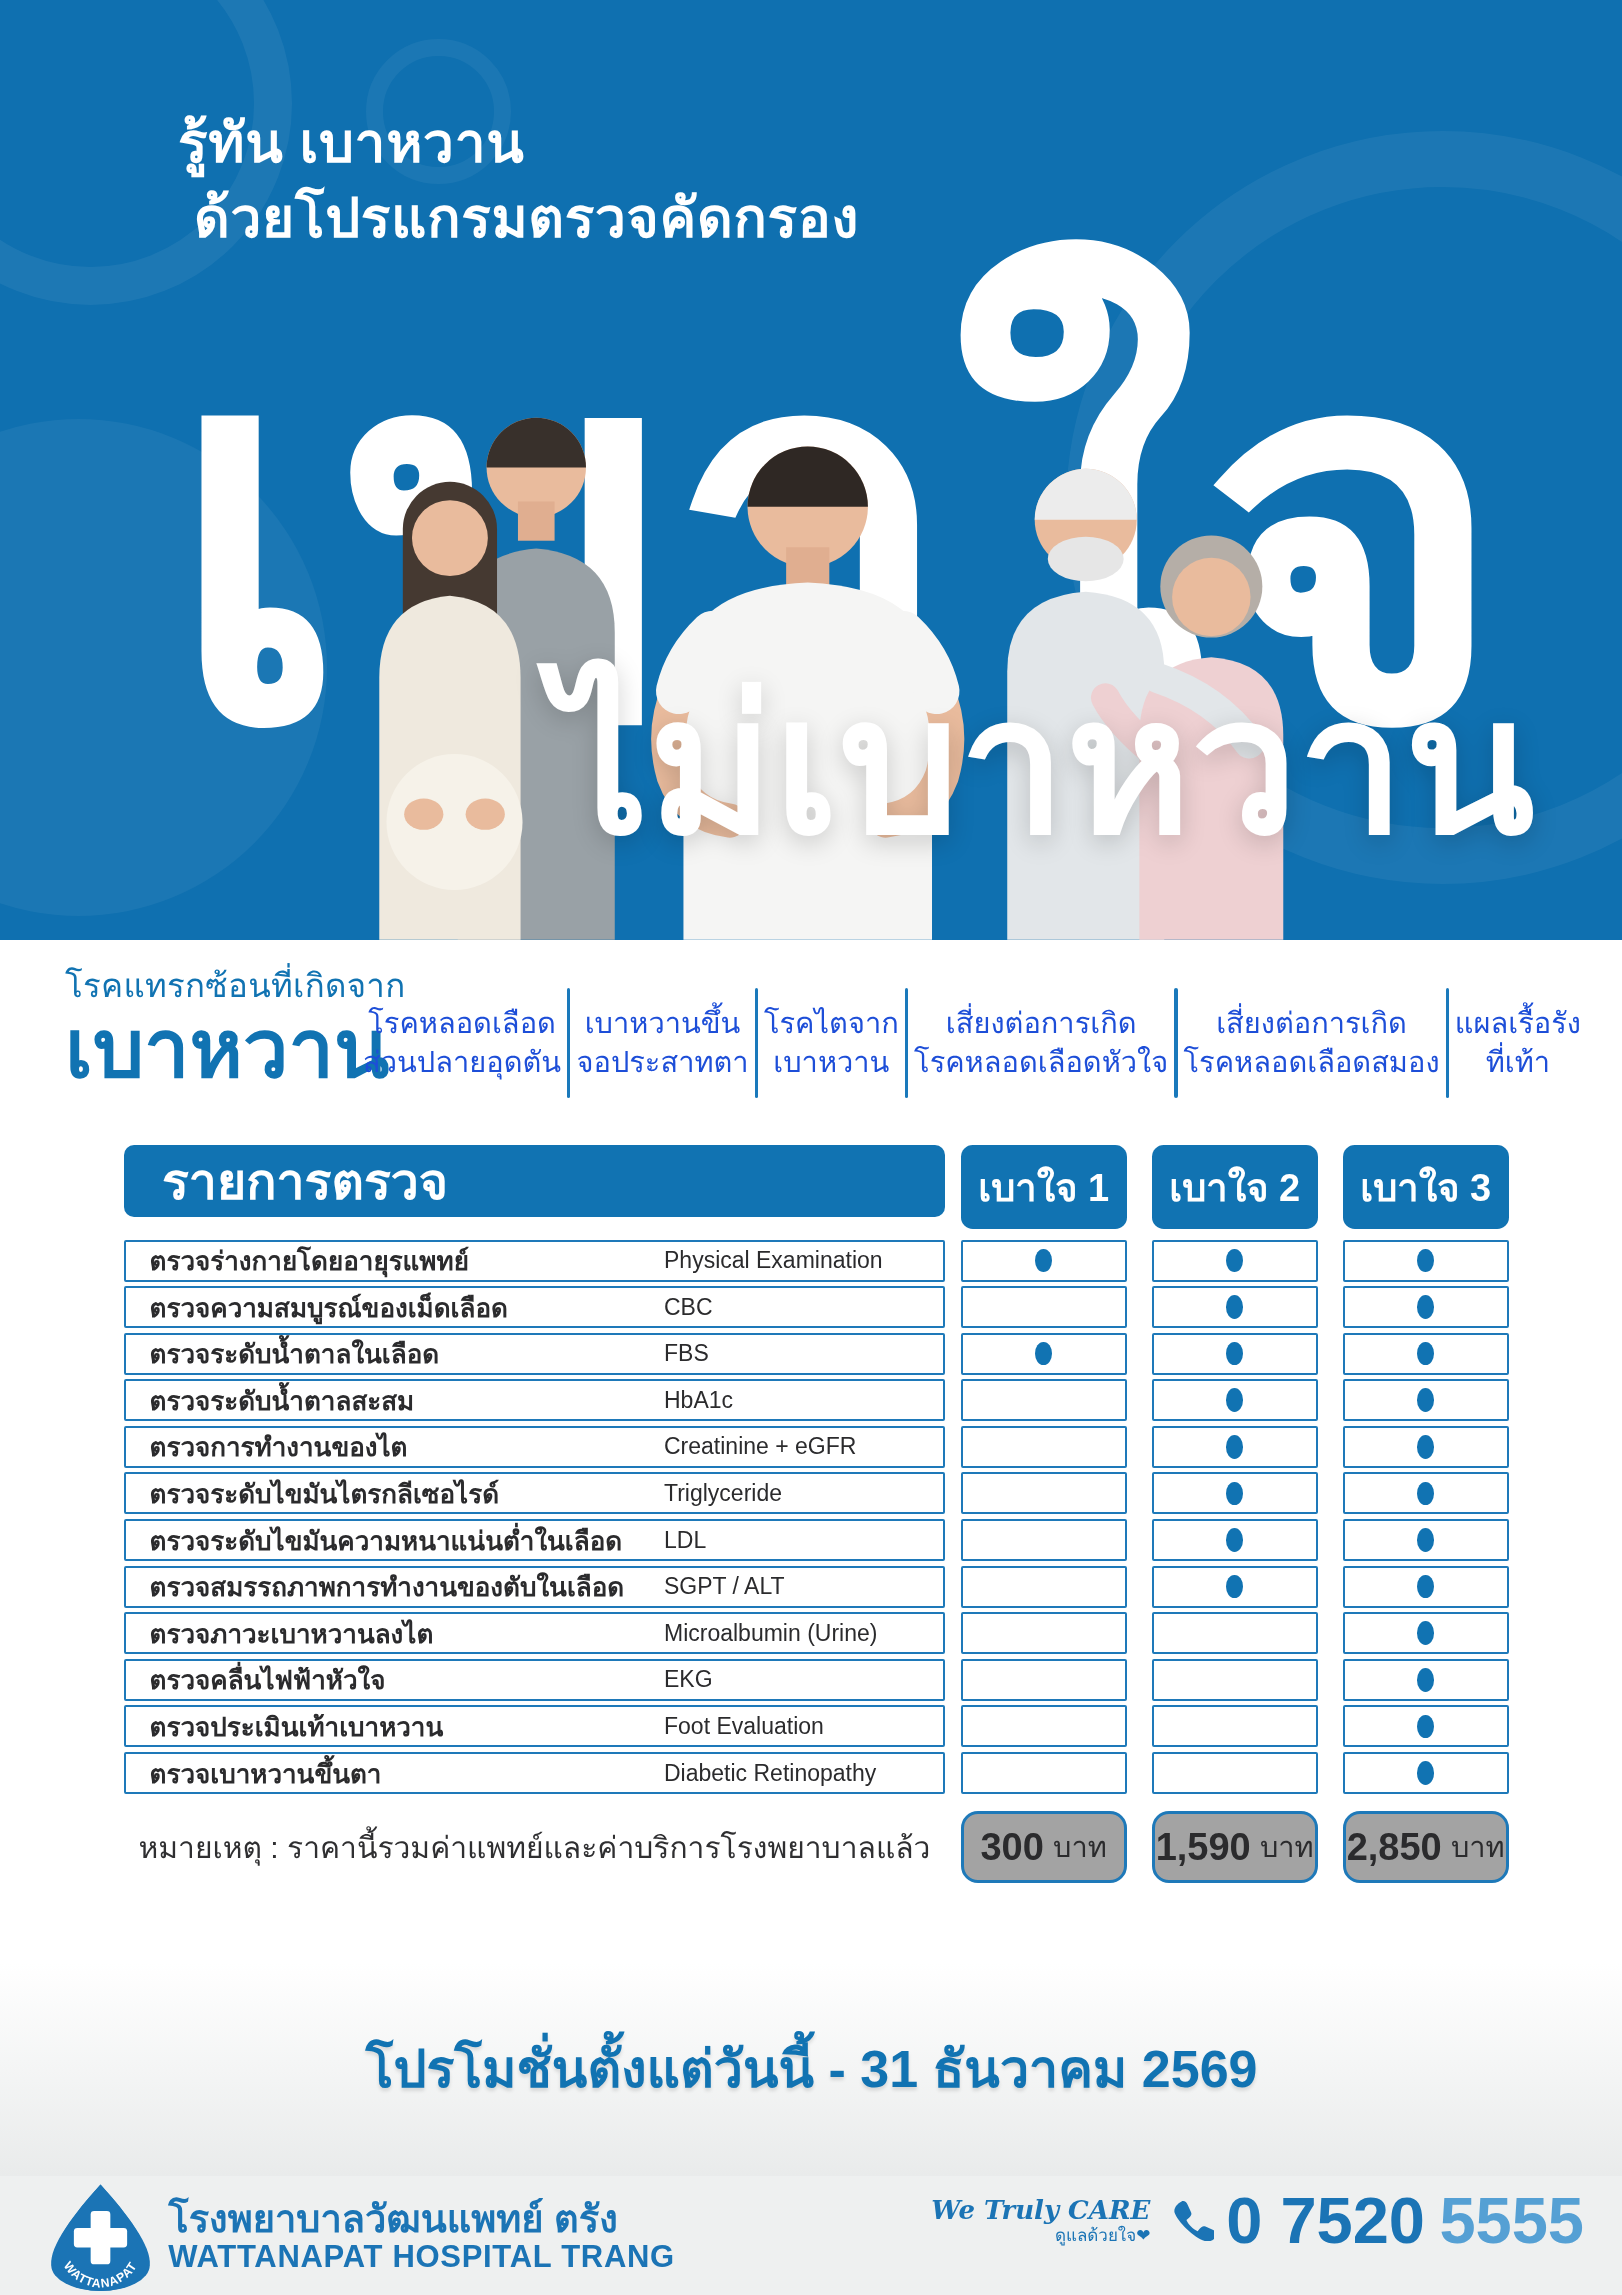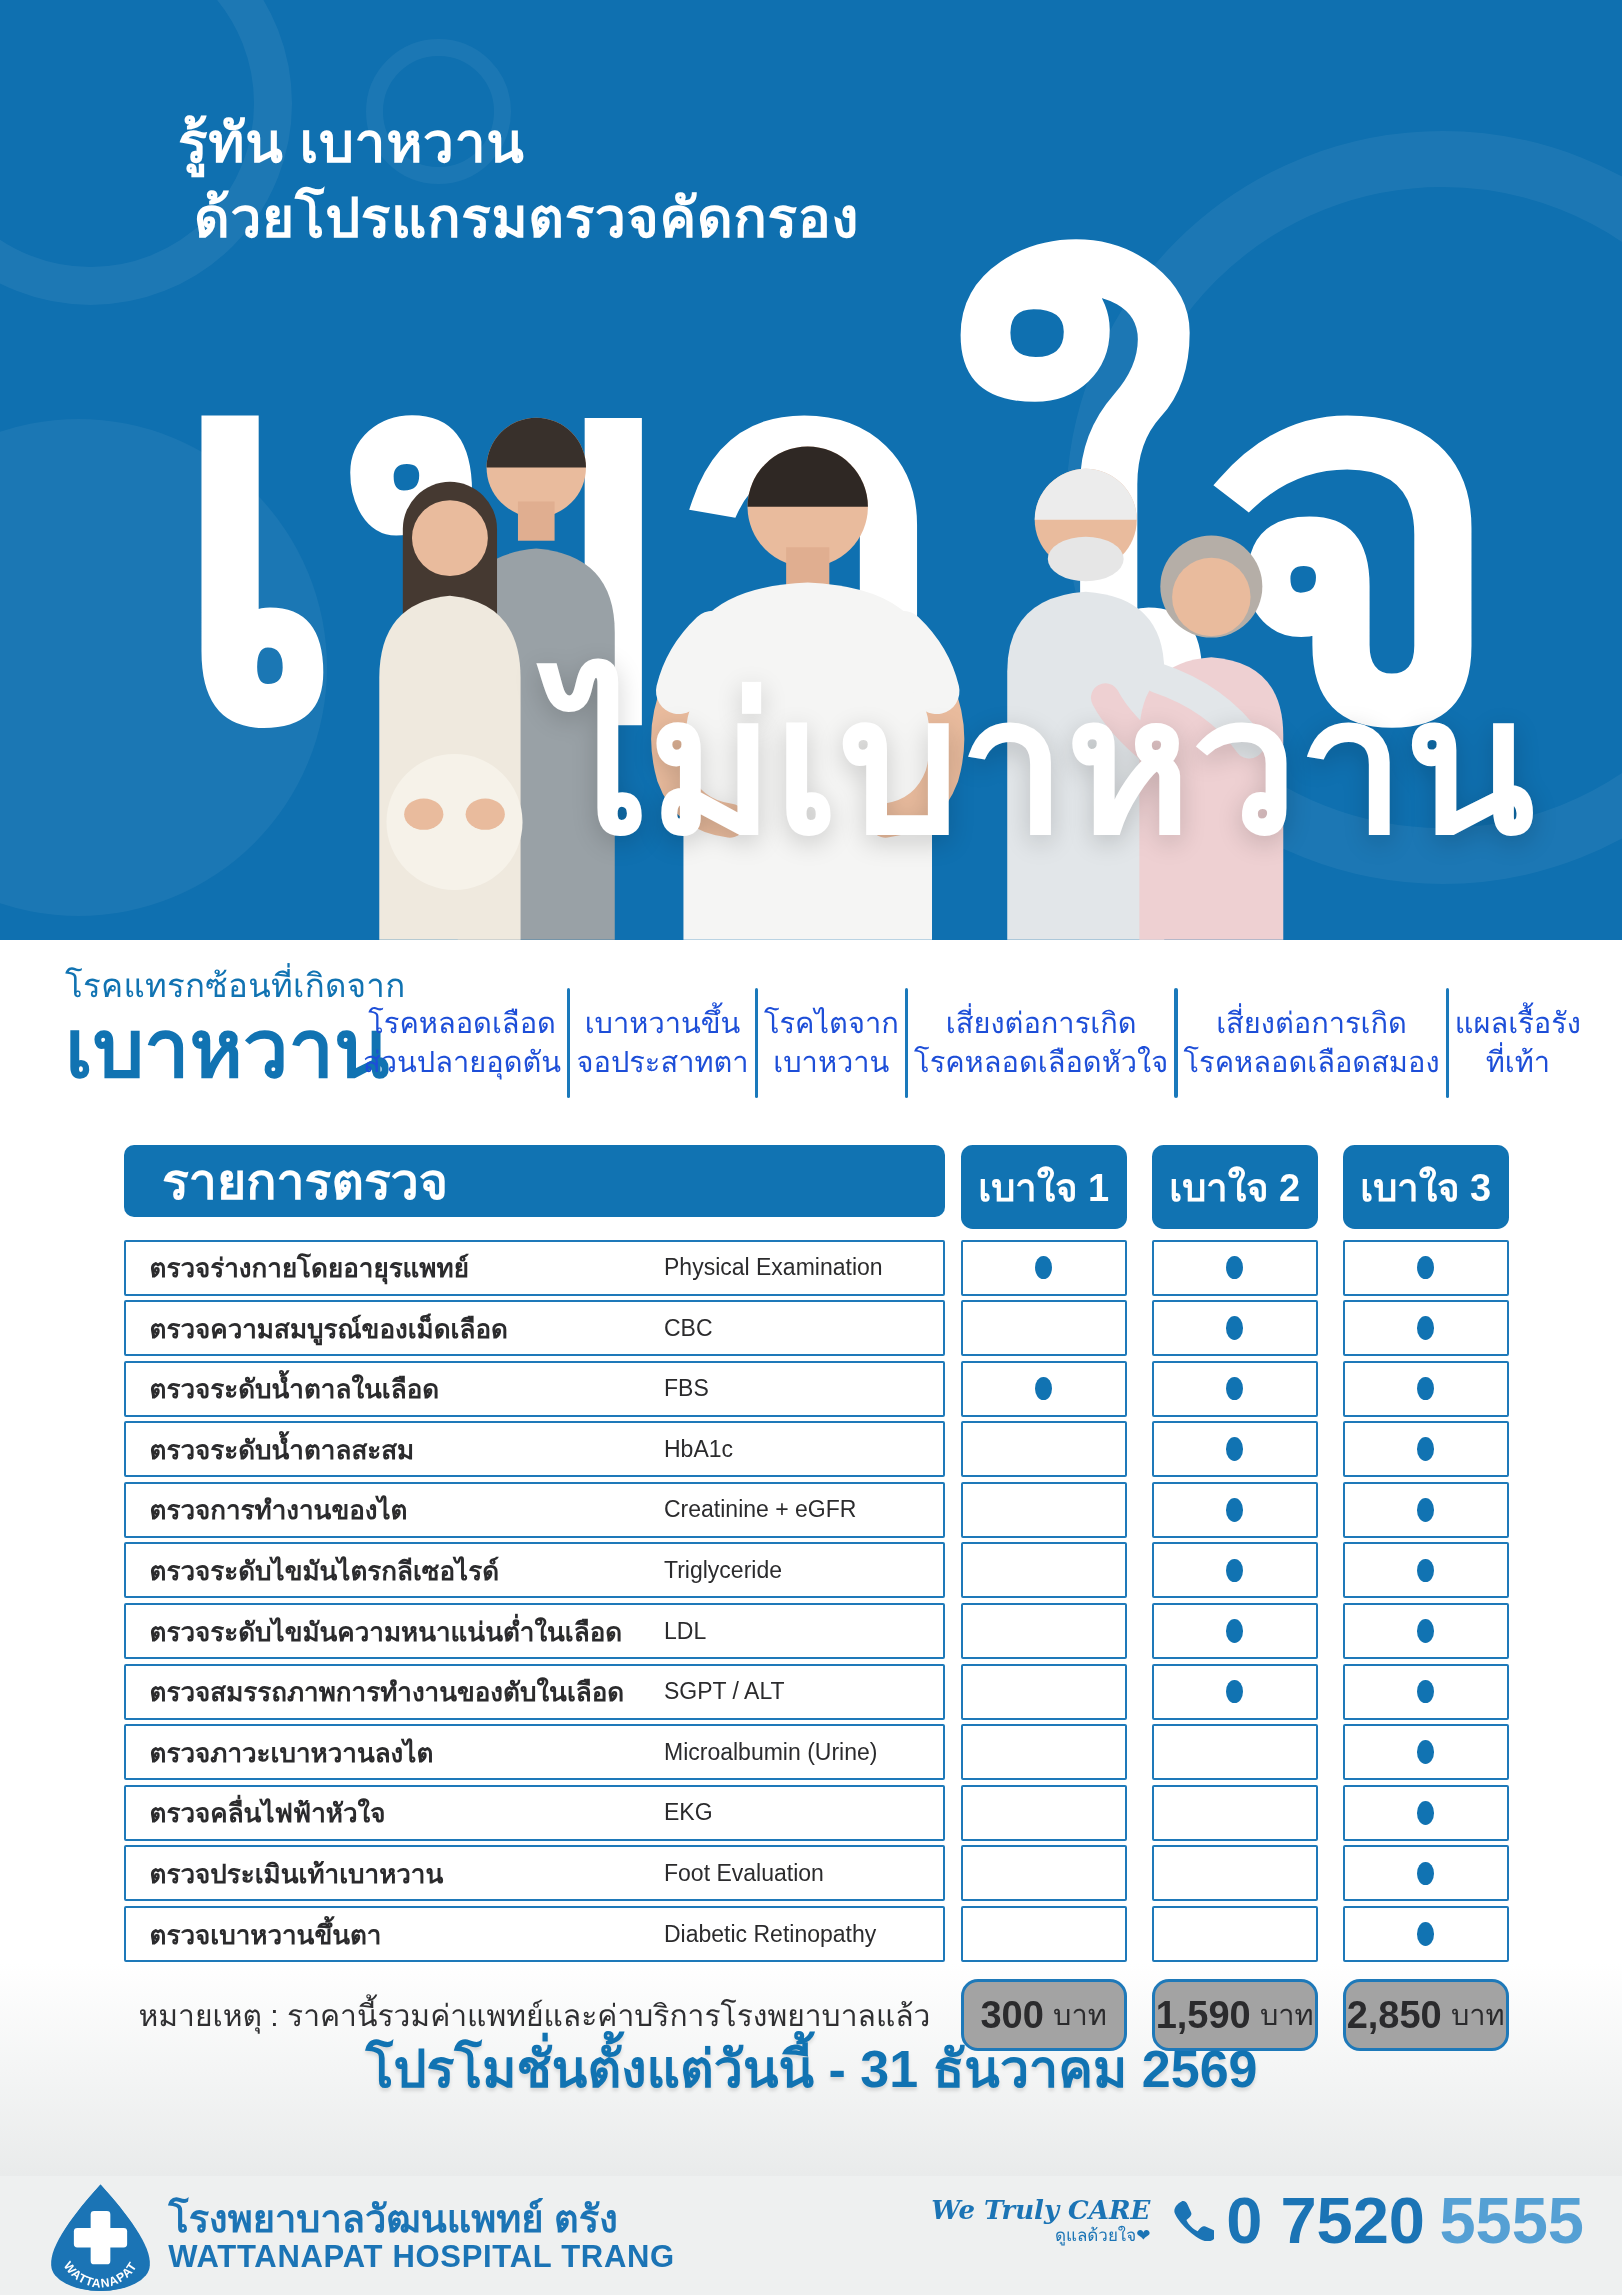--- a/index.html
+++ b/index.html
@@ -36,21 +36,21 @@
   
   .table-sec { position:absolute; top:1145px; left:124px; width:1385px; z-index:2; }
   .table-head { display:flex; margin-bottom:10.5px; }
   .head-main { width:821px; height:72px; background:#1173b2; border-radius:10px; color:#fff;
                display:flex; align-items:center; padding-left:38px; box-sizing:border-box;
                font-size:50px; font-weight:bold; }
   .head-pkg { width:166px; height:84px; background:#1173b2; border-radius:11.8px; color:#fff;
               display:flex; align-items:center; justify-content:center; font-size:38px; font-weight:bold; }
   .gap24 { margin-left:15.7px; } .gap38 { margin-left:25px; }
   .trow { display:flex; margin-bottom:4.6px; }
-  .cell { background:#fff; border:2px solid #1e79b9; border-radius:2px; box-sizing:border-box; height:56px; }
+  .cell { background:#fff; border:2px solid #1e79b9; border-radius:2px; box-sizing:border-box; height:42px; }
   .cell.main { width:821px; position:relative; display:flex; align-items:center; }
   .th-name { font-weight:bold; font-size:26px; color:#2b2b2d; padding-left:23.6px; white-space:nowrap; }
   .en-name { position:absolute; left:538px; font-size:23px; color:#2b2b2d; white-space:nowrap; }
   .cell.pkg { width:166px; display:flex; align-items:center; justify-content:center; }
   .dot { width:17px; height:23.6px; background:#1173b2; border-radius:50%; }
 
   .note-row { display:flex; align-items:center; margin-top:17px; }
   .note { width:821px; text-align:center; font-size:30px; color:#2f2f31; }
   .price { width:166px; height:72px; border:3.9px solid #1e79b9; border-radius:17px; background:#a3a3a3;
            box-sizing:border-box; display:flex; align-items:center; justify-content:center; gap:9.2px; }

